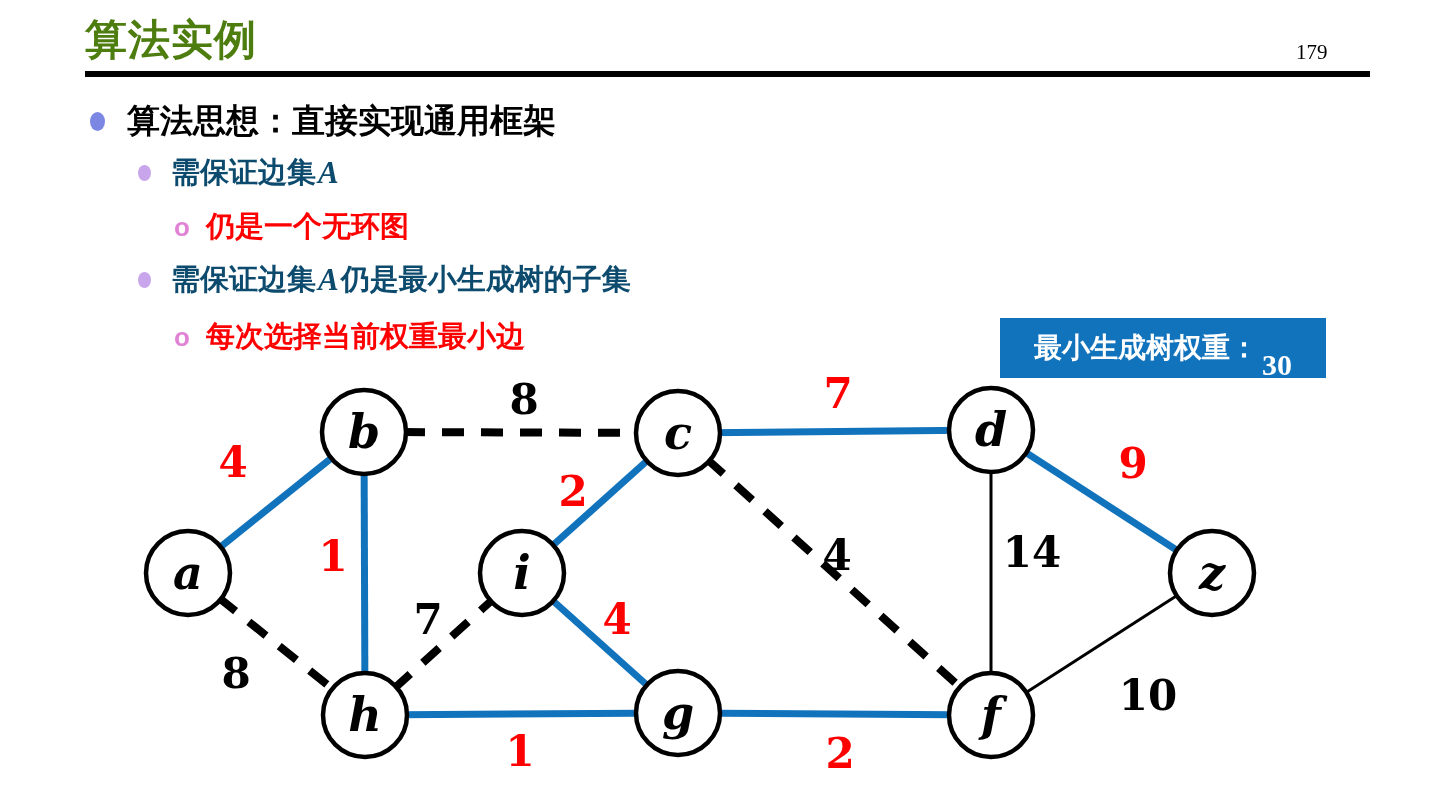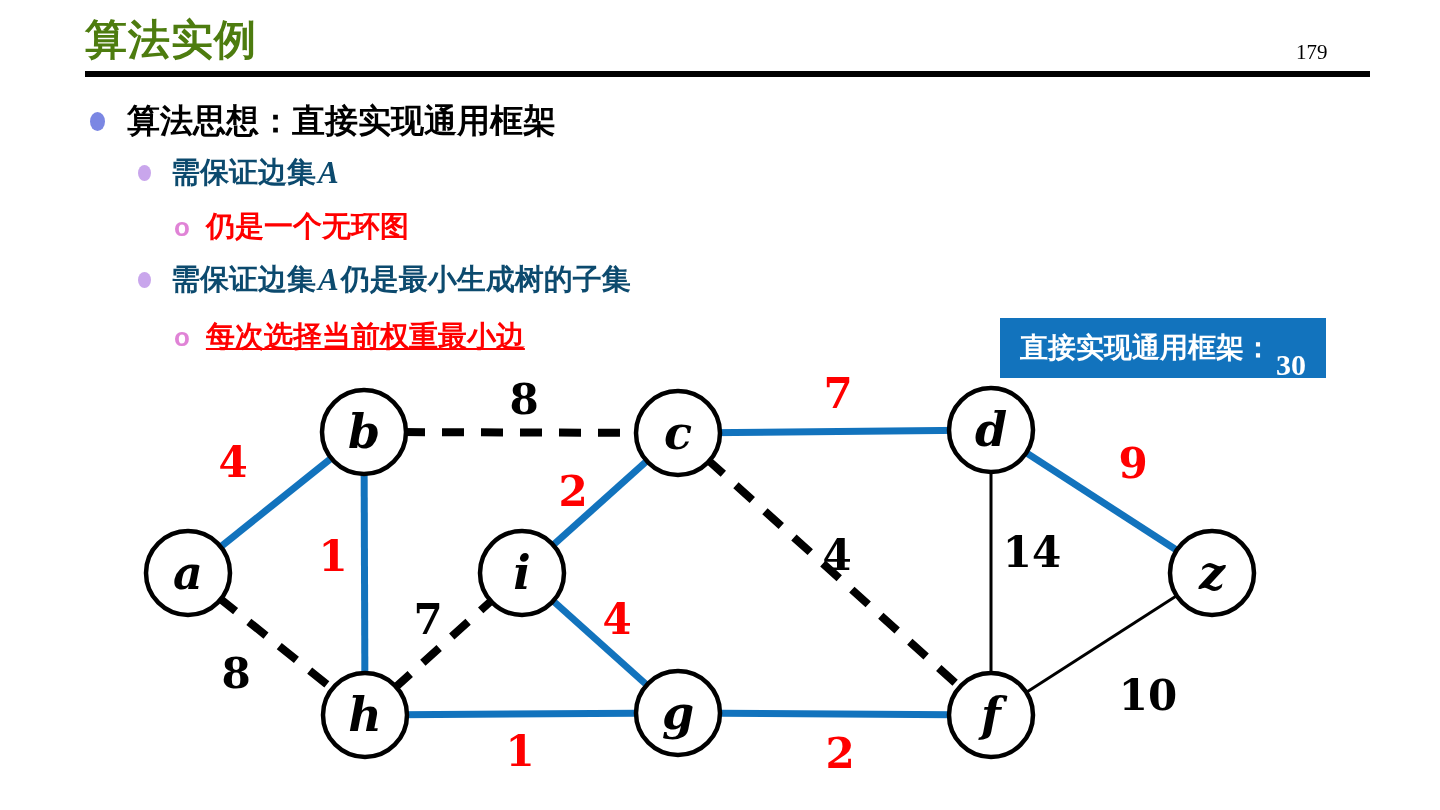--- a/index.html
+++ b/index.html
@@ -80,25 +80,25 @@
 
 <div class="abs brow row2b">
   <span class="dot2" style="background: rgb(201, 166, 236);"></span>
   <span class="t2">需保证边集</span>
     <span class="t2 tvar">A</span>
     <span class="t2">仍是最小生成树的子集</span>
 </div>
 
 <div class="abs brow row3b">
   <span class="oglyph" style="color: rgb(224, 131, 214);">o</span>
-  <span class="tred" style="color: rgb(255, 0, 0); text-decoration: underline;">每次选择当前权重最小边</span>
+  <span class="tred" style="color: rgb(255, 0, 0);">每次选择当前权重最小边</span>
 </div>
 
 <div class="abs mst-box" style="background: rgb(18, 115, 189);">
-  <span class="mst-label">直接实现通用框架：</span>
+  <span class="mst-label">最小生成树权重：</span>
   <span class="mst-value">30</span>
 </div>
 
 <svg id="graph-svg" class="abs" width="1440" height="810" viewBox="0 0 1440 810" xmlns="http://www.w3.org/2000/svg">
     <line x1="188" y1="573" x2="364" y2="432" stroke="#1273BD" stroke-width="7"></line>
     <line x1="364" y1="432" x2="678" y2="433" stroke="#000000" stroke-width="8" stroke-dasharray="22 17"></line>
     <line x1="678" y1="433" x2="991" y2="430" stroke="#1273BD" stroke-width="7"></line>
     <line x1="991" y1="430" x2="1212" y2="573" stroke="#1273BD" stroke-width="7"></line>
     <line x1="364" y1="432" x2="365" y2="715" stroke="#1273BD" stroke-width="7"></line>
     <line x1="678" y1="433" x2="522" y2="573" stroke="#1273BD" stroke-width="7"></line>

